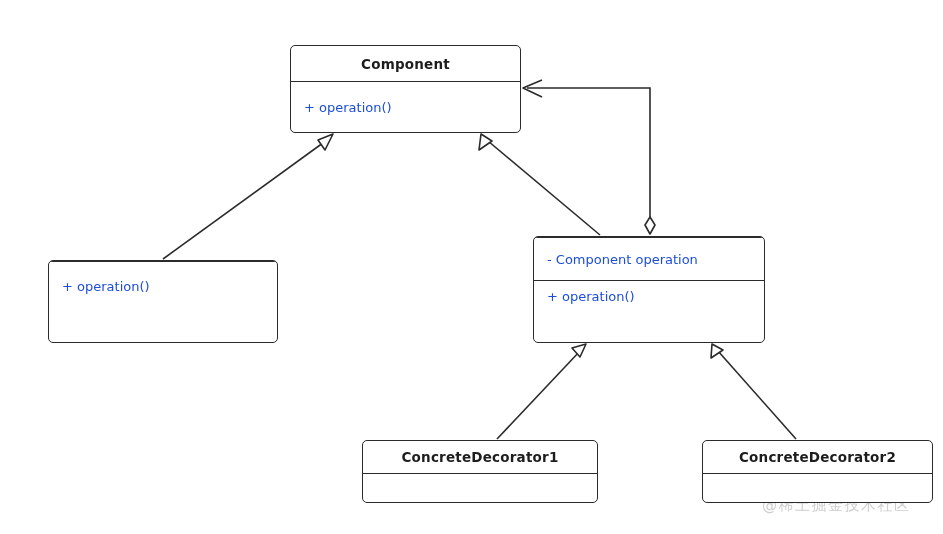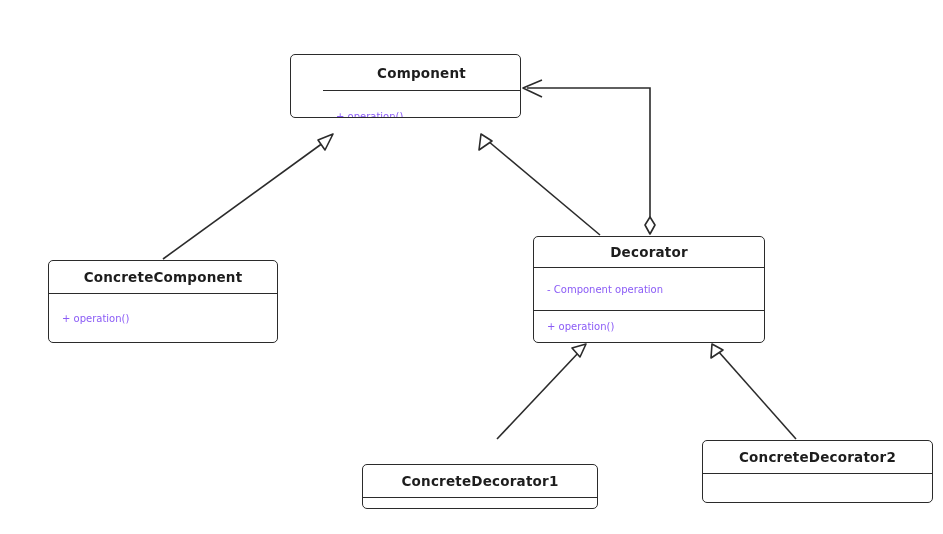--- a/index.html
+++ b/index.html
@@ -40,22 +40,22 @@
     color: #1d1d1d;
     letter-spacing: 0.2px;
     display: flex;
     align-items: center;
     justify-content: center;
   }
   .uml-compartment {
     box-sizing: border-box;
     width: 100%;
     border-top: 1.6px solid #2b2b2b;
-    font-size: 10px;
-    color: #8b5cf6;
+    font-size: 13px;
+    color: #1d4ed8;
     display: flex;
     align-items: center;
     padding-left: 13px;
   }
   .watermark {
     position: absolute;
     font-size: 15px;
     color: #cfcfcf;
     letter-spacing: 1.5px;
     white-space: nowrap;
@@ -90,40 +90,39 @@
       <polygon points="712,344 711,358 723,350" fill="#ffffff" stroke="#2b2b2b" stroke-width="1.6" stroke-linejoin="round"></polygon>
     </g>
 
     <g>
       <polyline points="650,228 650,88 527,88" fill="none" stroke="#2b2b2b" stroke-width="1.6"></polyline>
       <polygon points="650,217 655,225 650,234 645,225" fill="#ffffff" stroke="#2b2b2b" stroke-width="1.6" stroke-linejoin="round"></polygon>
       <polyline points="542,80 523,88 542,97" fill="none" stroke="#2b2b2b" stroke-width="1.6" stroke-linejoin="round"></polyline>
     </g>
   </svg>
 
-  <div class="uml-box" style="left:290px; top:54px; width:231px; height:64px;padding-left:32px;">
+  <div class="uml-box" style="left:290px; top:45px; width:231px; height:88px;">
     <div class="uml-title" style="height:35px;">Component</div>
     <div class="uml-compartment" style="height:51px;">+ operation()</div>
   </div>
 
   <div class="uml-box" style="left:48px; top:260px; width:230px; height:83px;">
-    <div class="uml-title" style="height:32px;">ConcreteComponent</div>
     <div class="uml-compartment" style="height:49px;">+ operation()</div>
   </div>
 
   <div class="uml-box" style="left:533px; top:236px; width:232px; height:107px;">
-    <div class="uml-title" style="height:30px;">Decorator</div>
     <div class="uml-compartment" style="height:43px;">- Component operation</div>
     <div class="uml-compartment" style="height:32px;">+ operation()</div>
   </div>
 
-  <div class="uml-box" style="left:362px; top:464px; width:236px; height:45px;">
+  <div class="uml-box" style="left:362px; top:440px; width:236px; height:63px;">
     <div class="uml-title" style="height:32px;">ConcreteDecorator1</div>
     <div class="uml-compartment" style="height:29px;"></div>
   </div>
 
   <div class="uml-box" style="left:682px; top:440px; width:231px; height:63px;margin-left:20px;">
     <div class="uml-title" style="height:32px;">ConcreteDecorator2</div>
     <div class="uml-compartment" style="height:29px;"></div>
   </div>
 
+  <div class="watermark" style="left:762px; top:496px;">@稀土掘金技术社区</div>
 
 </div>
 
 </body></html>

